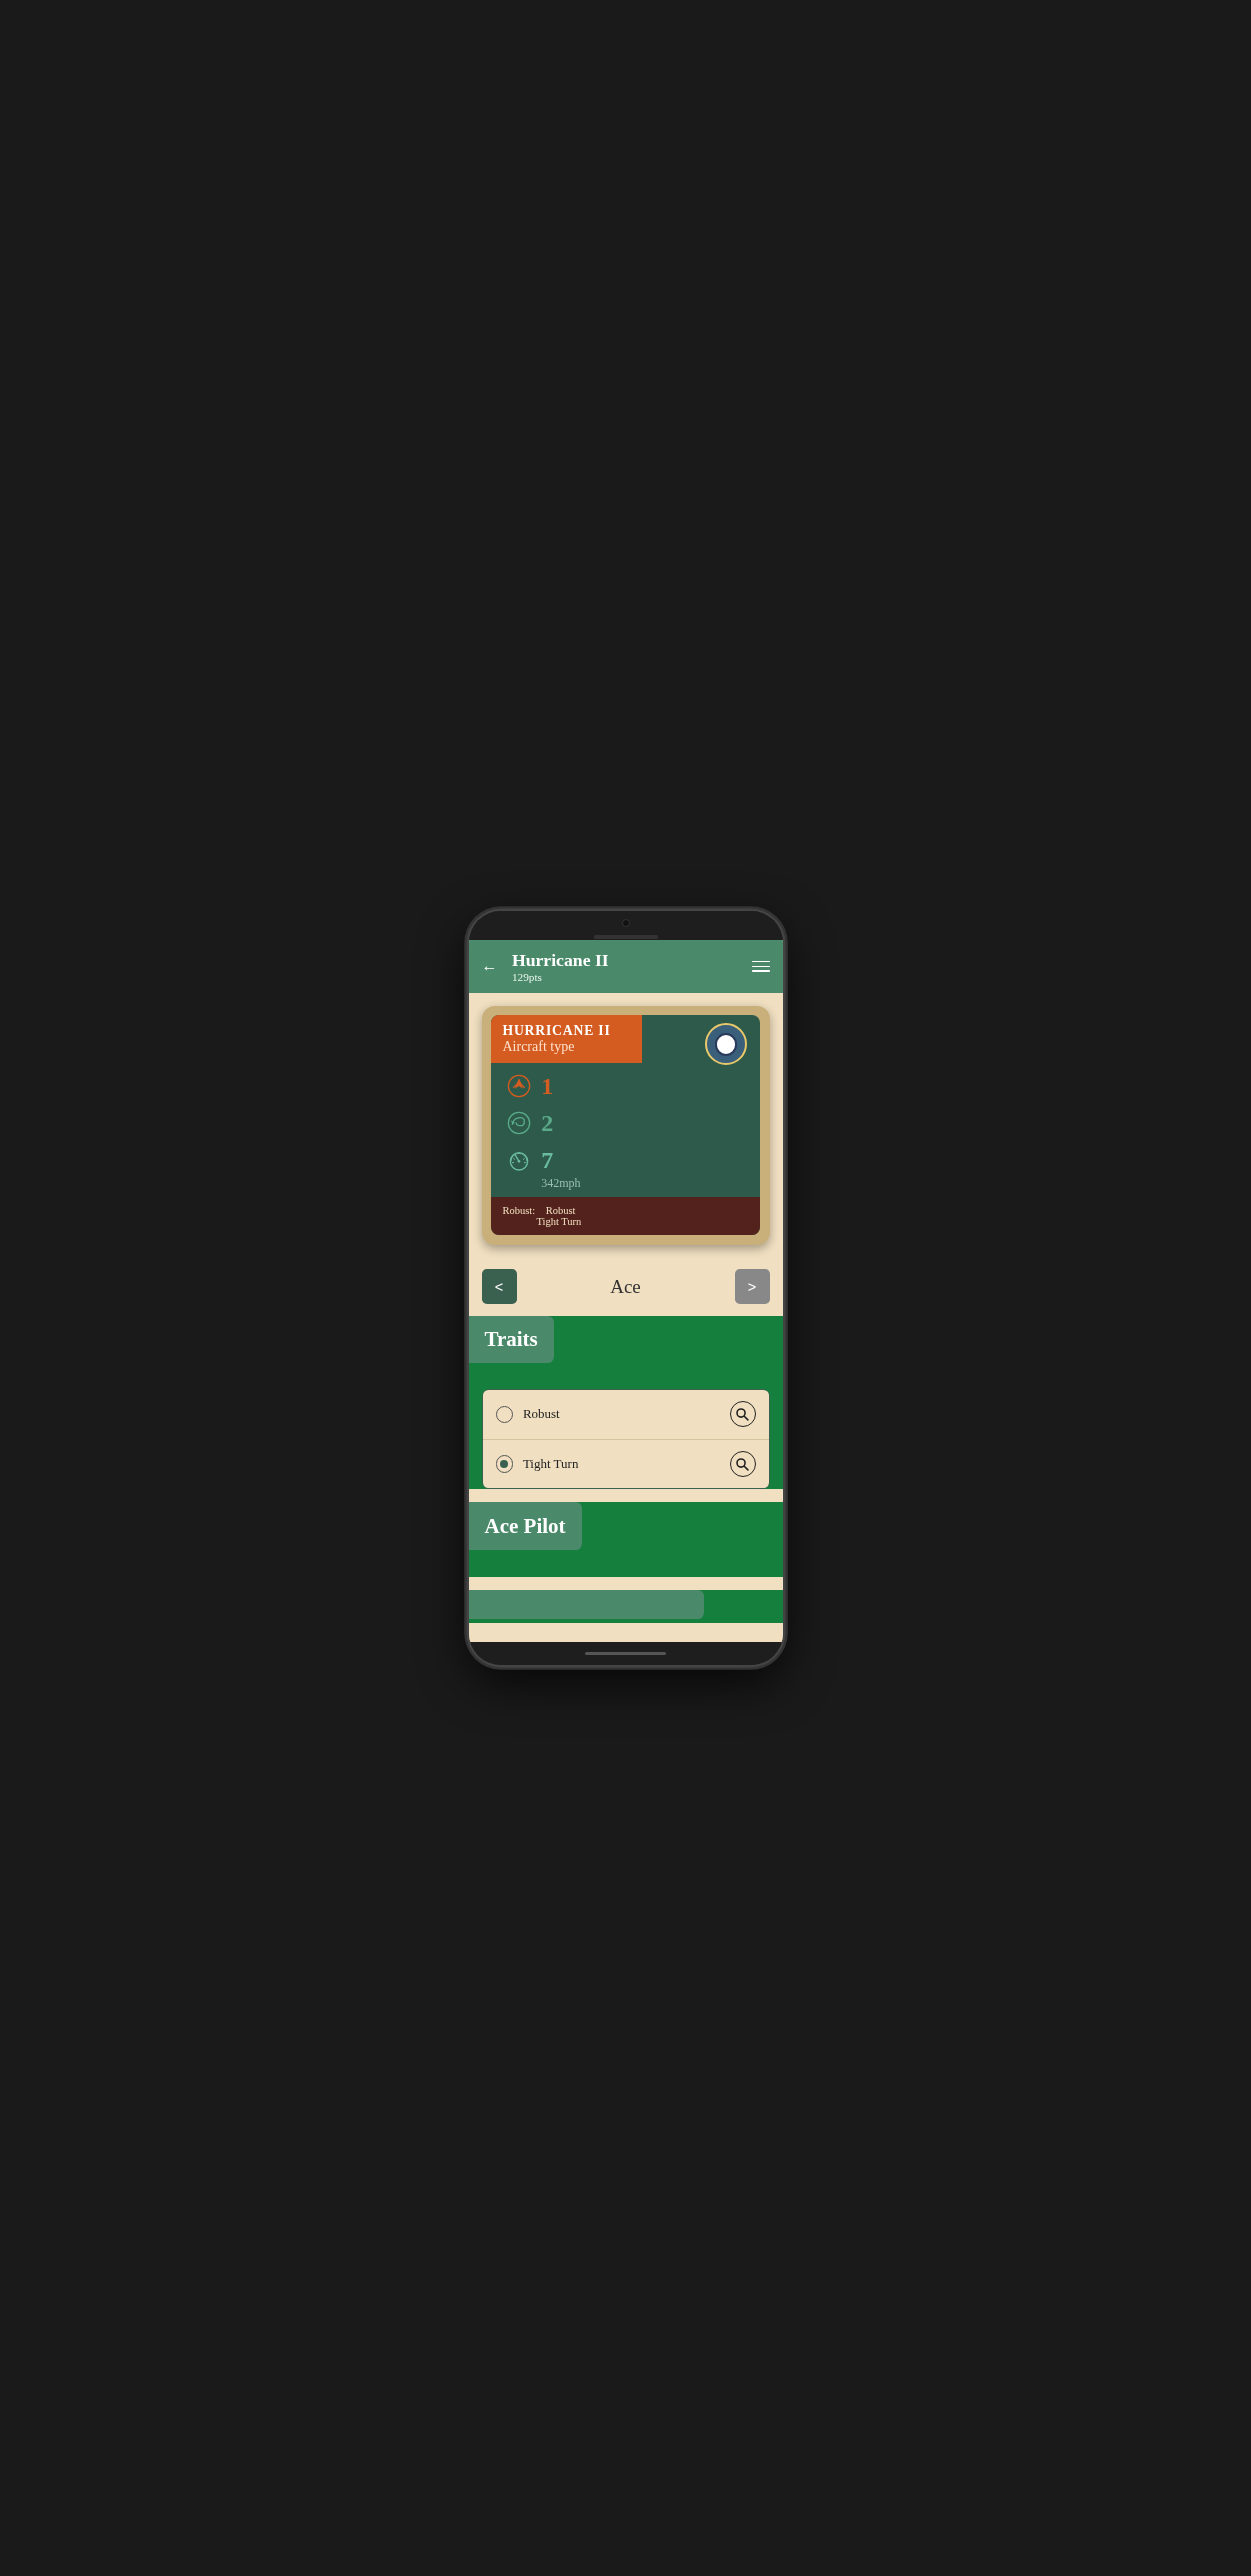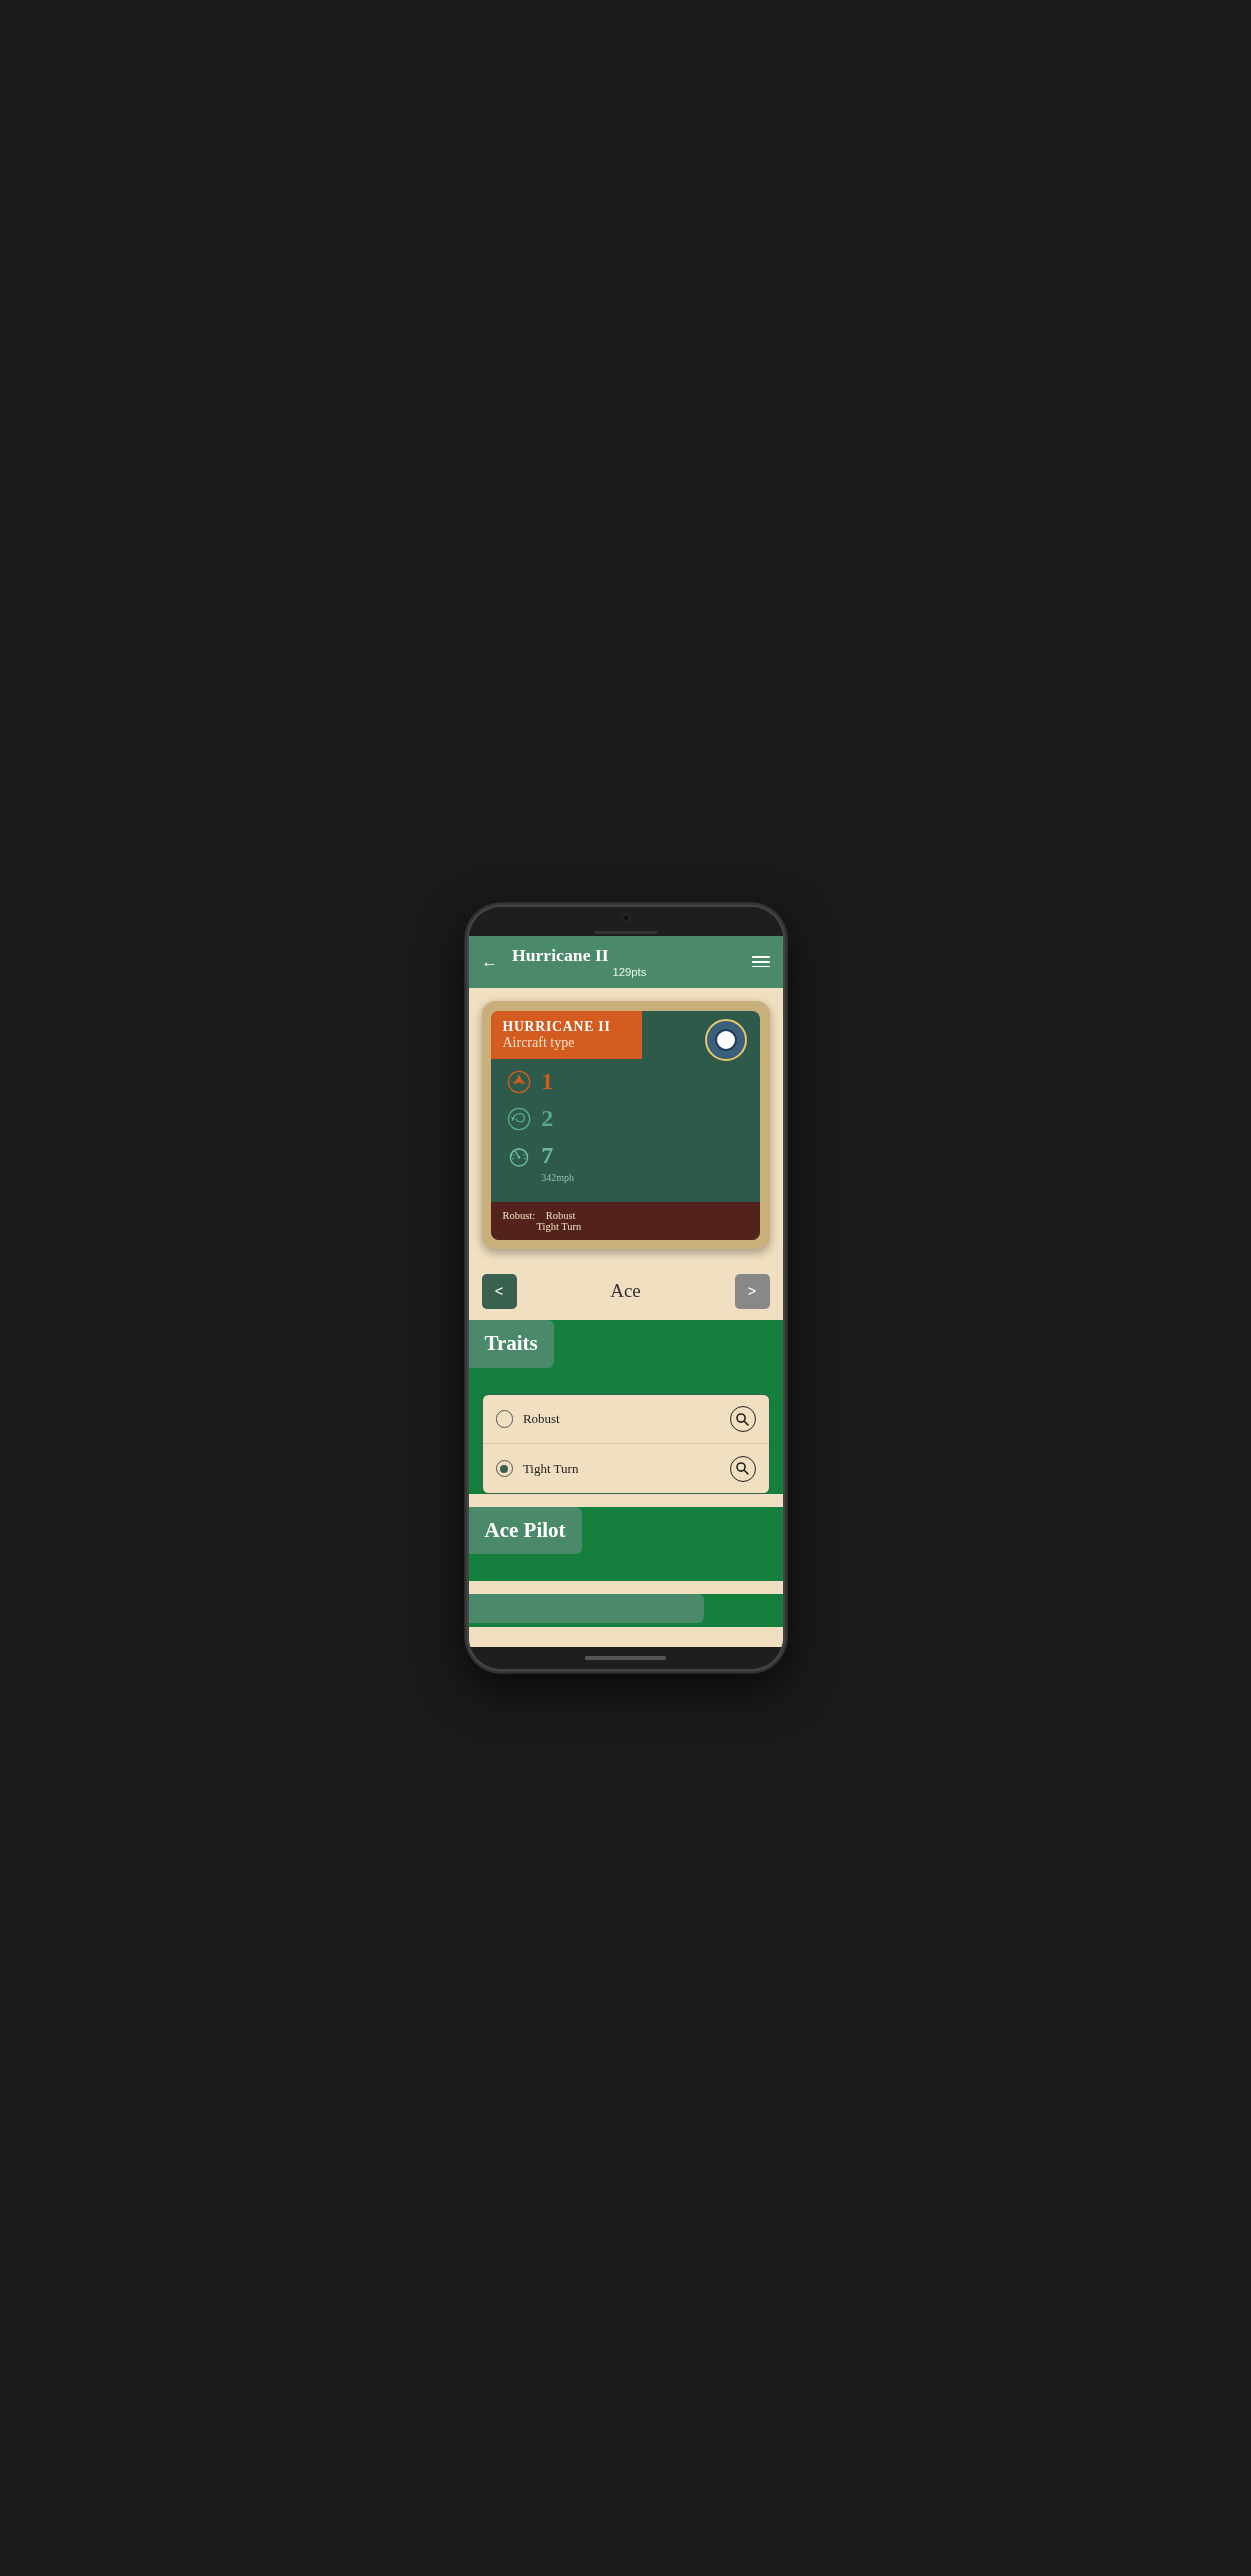--- a/index.html
+++ b/index.html
@@ -84,22 +84,21 @@
     .header-title {
       color: #fff;
       font-size: 17.7px;
       font-weight: bold;
       font-family: 'Georgia', serif;
     }
 
     .header-pts {
       color: #e8f4e8;
       font-size: 11.3px;
-      font-family: Liberation Sans, sans-serif;
-      text-align: center;
+      font-family: Liberation Serif, serif;
     }
 
     .header-menu {
       color: #fff;
       font-size: 14.5px;
       cursor: pointer;
       display: flex;
       flex-direction: column;
       gap: 3.2px;
       width: 22.5px;
@@ -203,25 +202,25 @@
       font-family: 'Georgia', serif;
     }
 
     .stat-value.orange { color: #d45c20; }
     .stat-value.teal { color: #5aaa8a; }
     .stat-value.teal-light { color: #6abba0; }
 
     
     .speed-label {
       color: #9abfb0;
-      font-size: 10px;
+      font-size: 12px;
       font-family: 'Georgia', serif;
       margin-top: -6.4px;
       padding-left: 37px;
-      padding-bottom: 19px;
+      padding-bottom: 6px;
     }
 
     
     .traits-overlay {
       background: rgba(90, 25, 20, 0.85);
       padding: 8px 11.3px;
       margin: 0;
       position: relative;
     }
 

